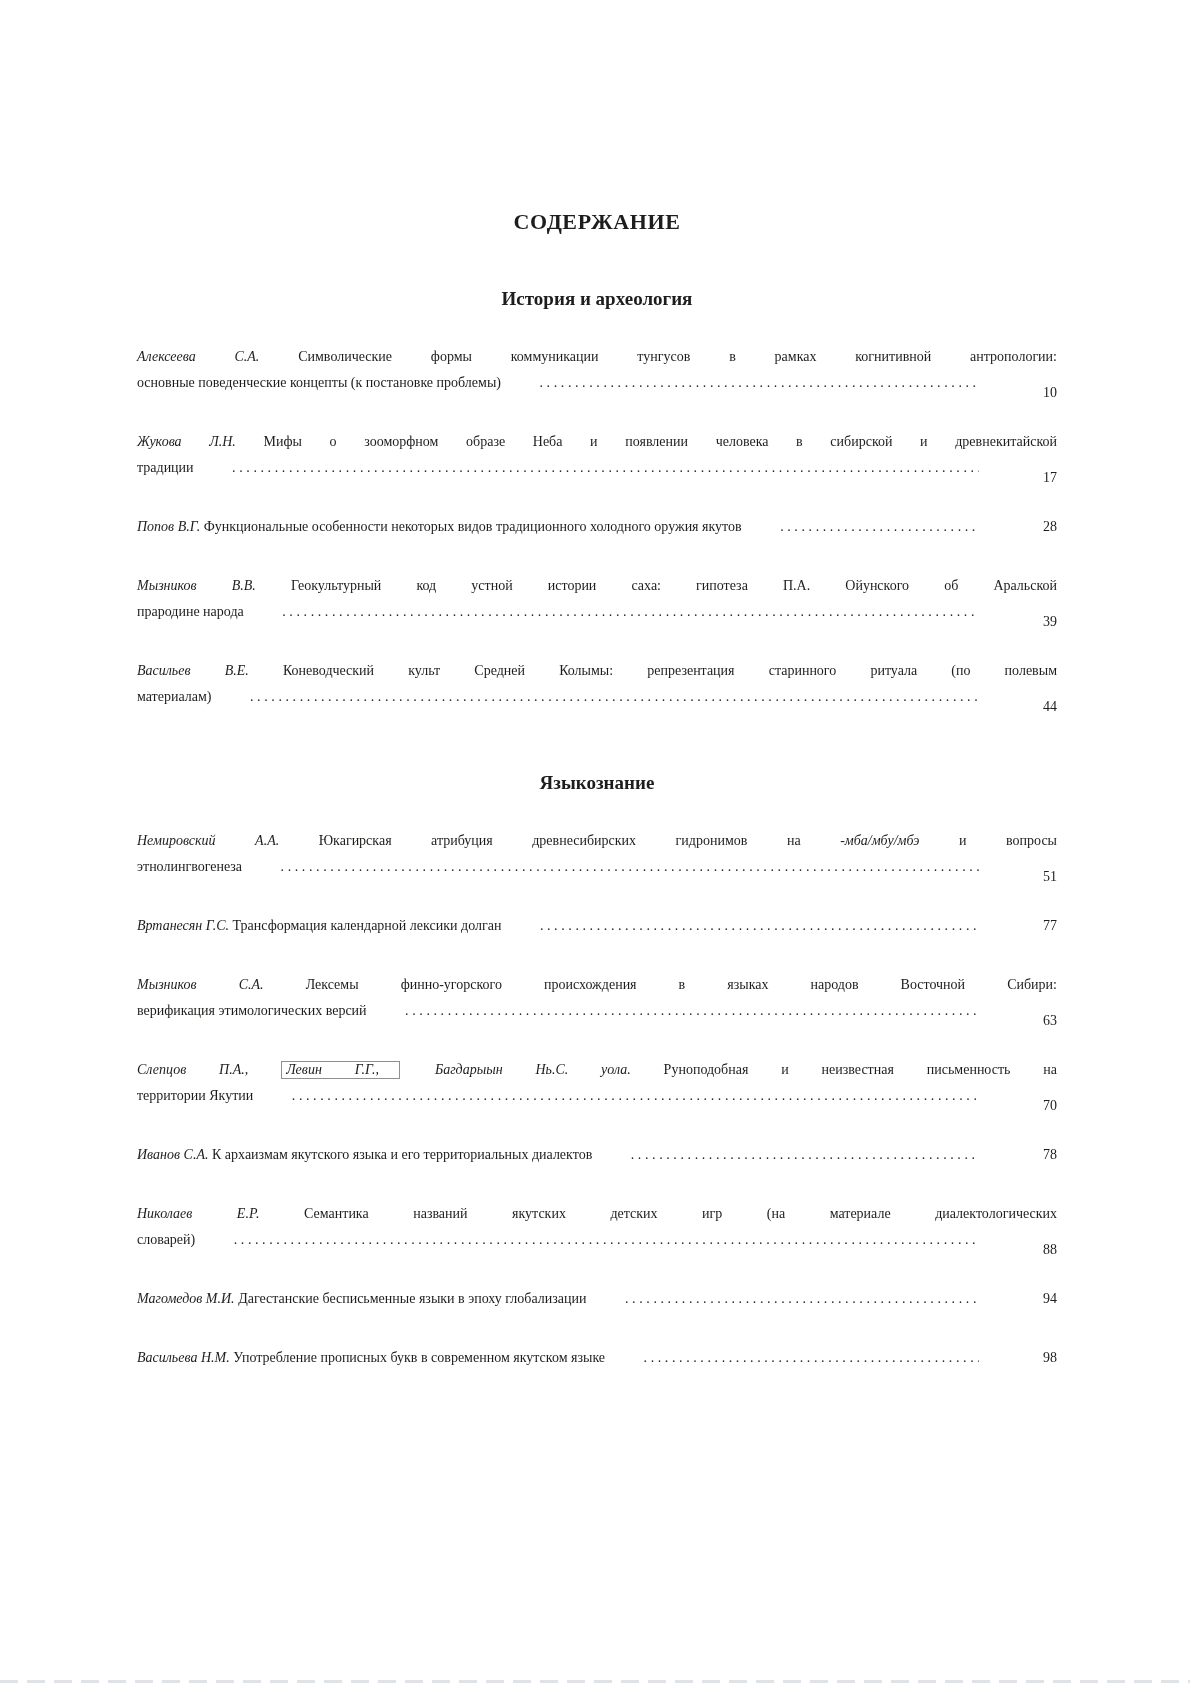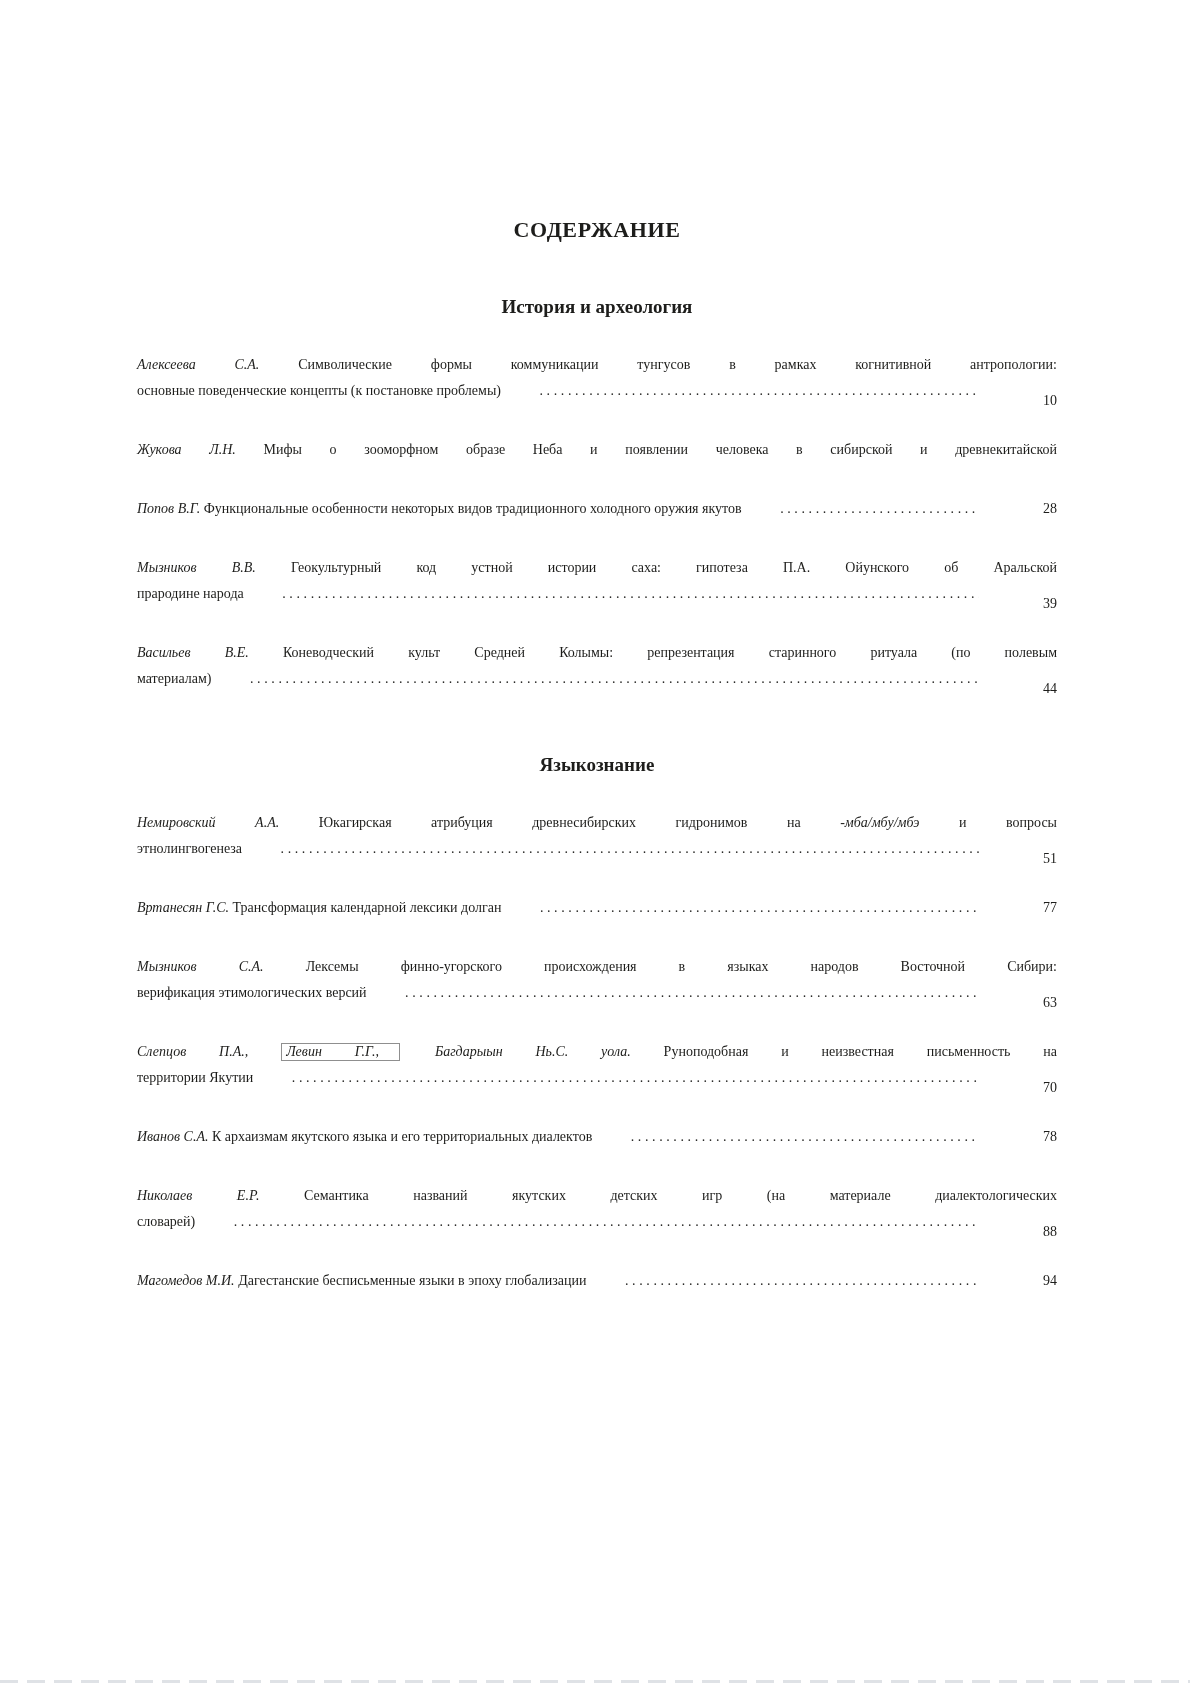--- a/index.html
+++ b/index.html
@@ -8,21 +8,21 @@
     width: 1190px;
     height: 1684px;
     background: #ffffff;
     overflow: hidden;
     font-family: "Liberation Serif", serif;
     color: #1d1d1b;
   }
   .content {
     position: absolute;
     left: 137px;
-    top: 8px;
+    top: 0;
     width: 920px;
     padding-top: 209px;
   }
   .doc-title {
     text-align: center;
     font-weight: bold;
     font-size: 22px;
     line-height: 25px;
     letter-spacing: 0.6px;
     margin: 0 0 54px 0;
@@ -101,20 +101,25 @@
           <div class="toc-entry">
             <div class="toc-line"><span class="it">Алексеева С.А.</span><span> Символические формы коммуникации тунгусов в рамках когнитивной антропологии:</span></div>
             <div class="toc-lastline">
               <span class="lastline-text"><span>основные поведенческие концепты (к постановке проблемы) </span></span>
               <span class="leader"></span>
               <span class="pagenum low">10</span>
             </div>
           </div>
           <div class="toc-entry">
             <div class="toc-line"><span class="it">Жукова Л.Н.</span><span> Мифы о зооморфном образе Неба и появлении человека в сибирской и древнекитайской</span></div>
+            <div class="toc-lastline">
+              <span class="lastline-text"><span>традиции </span></span>
+              <span class="leader"></span>
+              <span class="pagenum low">17</span>
+            </div>
           </div>
           <div class="toc-entry">
             <div class="toc-lastline">
               <span class="lastline-text"><span class="it">Попов В.Г.</span><span> Функциональные особенности некоторых видов традиционного холодного оружия якутов </span></span>
               <span class="leader"></span>
               <span class="pagenum">28</span>
             </div>
           </div>
           <div class="toc-entry">
             <div class="toc-line"><span class="it">Мызников В.В.</span><span> Геокультурный код устной истории саха: гипотеза П.А. Ойунского об Аральской</span></div>
@@ -179,19 +184,26 @@
               <span class="lastline-text"><span>словарей) </span></span>
               <span class="leader"></span>
               <span class="pagenum low">88</span>
             </div>
           </div>
           <div class="toc-entry">
             <div class="toc-lastline">
               <span class="lastline-text"><span class="it">Магомедов М.И.</span><span> Дагестанские бесписьменные языки в эпоху глобализации </span></span>
               <span class="leader"></span>
               <span class="pagenum">94</span>
+            </div>
+          </div>
+          <div class="toc-entry">
+            <div class="toc-lastline">
+              <span class="lastline-text"><span class="it">Васильева Н.М.</span><span> Употребление прописных букв в современном якутском языке </span></span>
+              <span class="leader"></span>
+              <span class="pagenum">98</span>
             </div>
           </div>
         </div>
       </div>
   </div>
   <div class="bottom-edge"></div>
 </div>
 
 </body></html>

